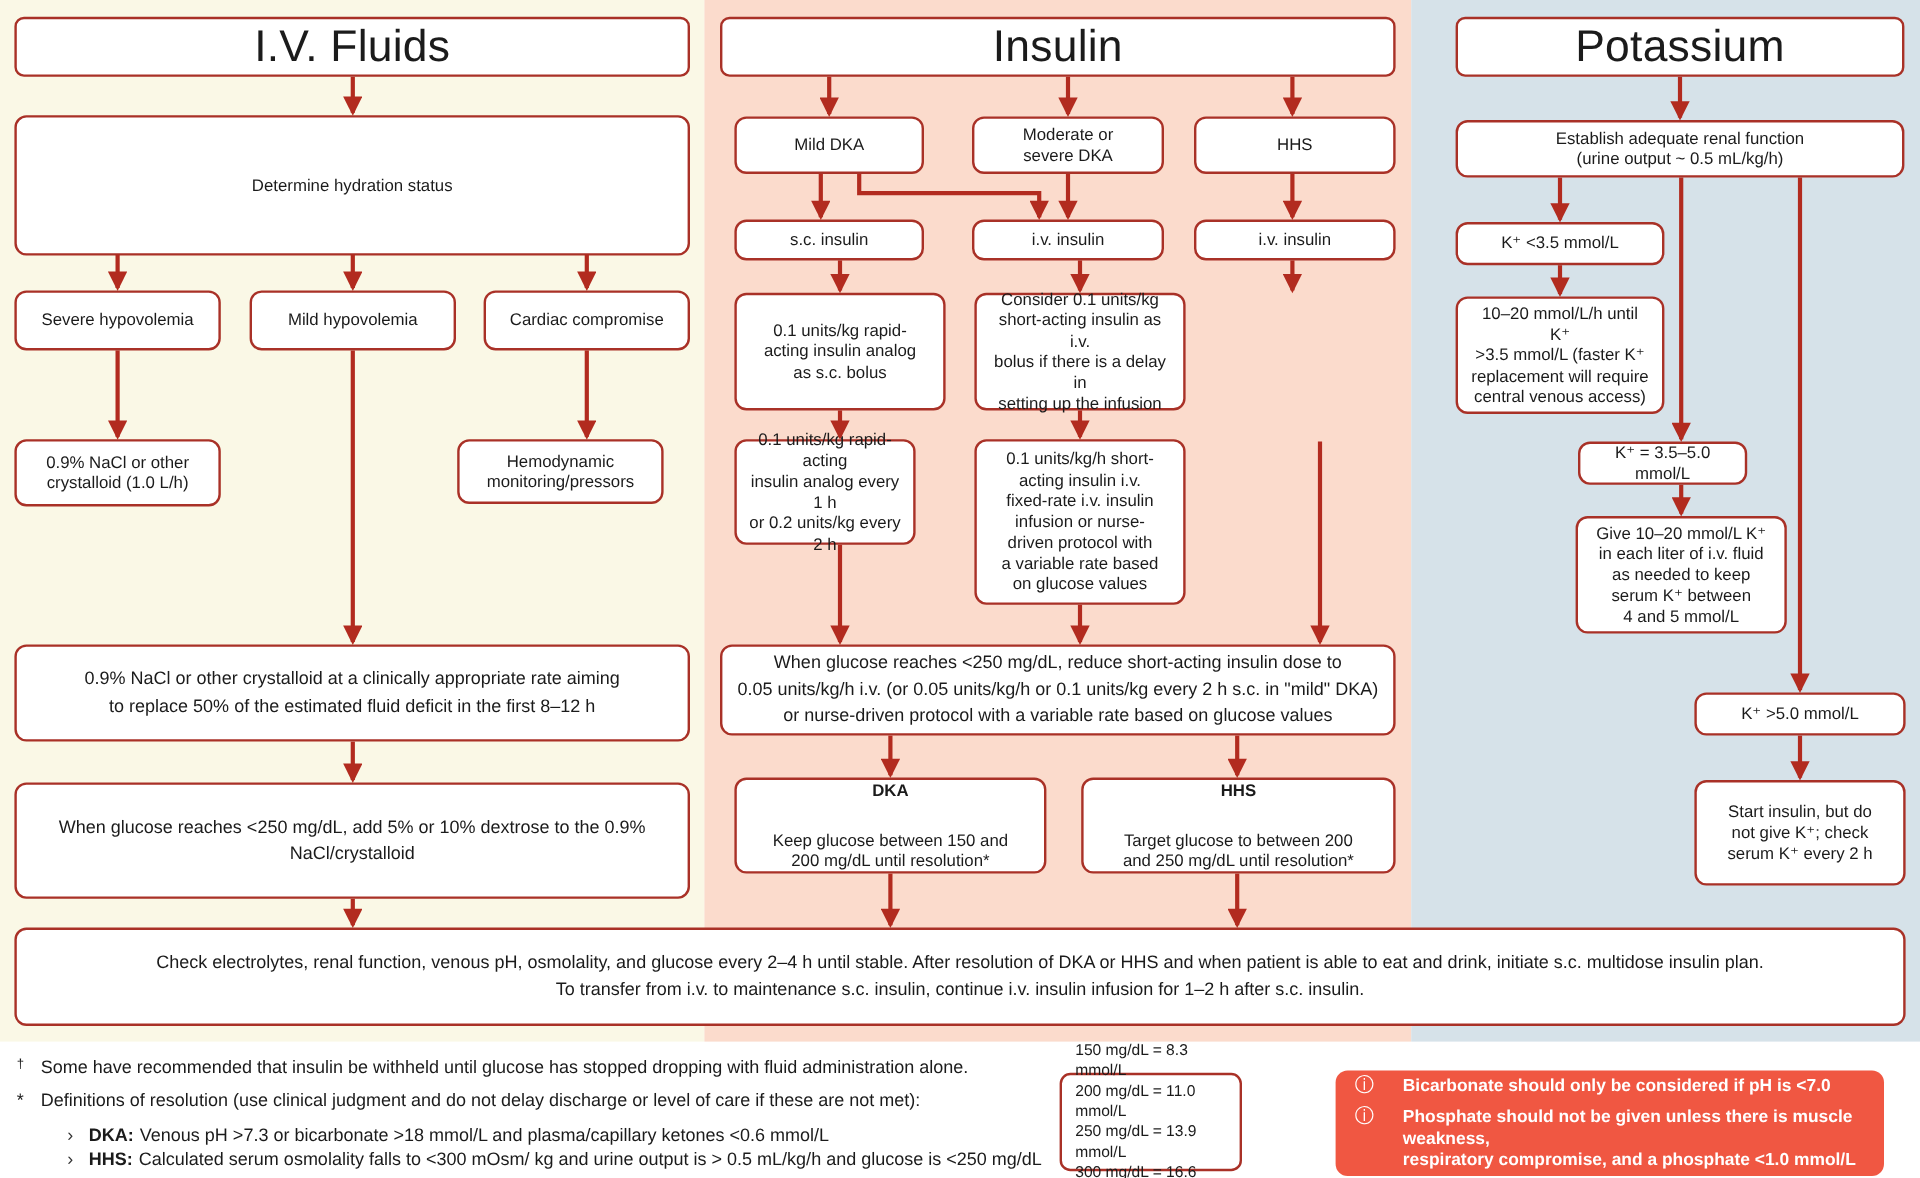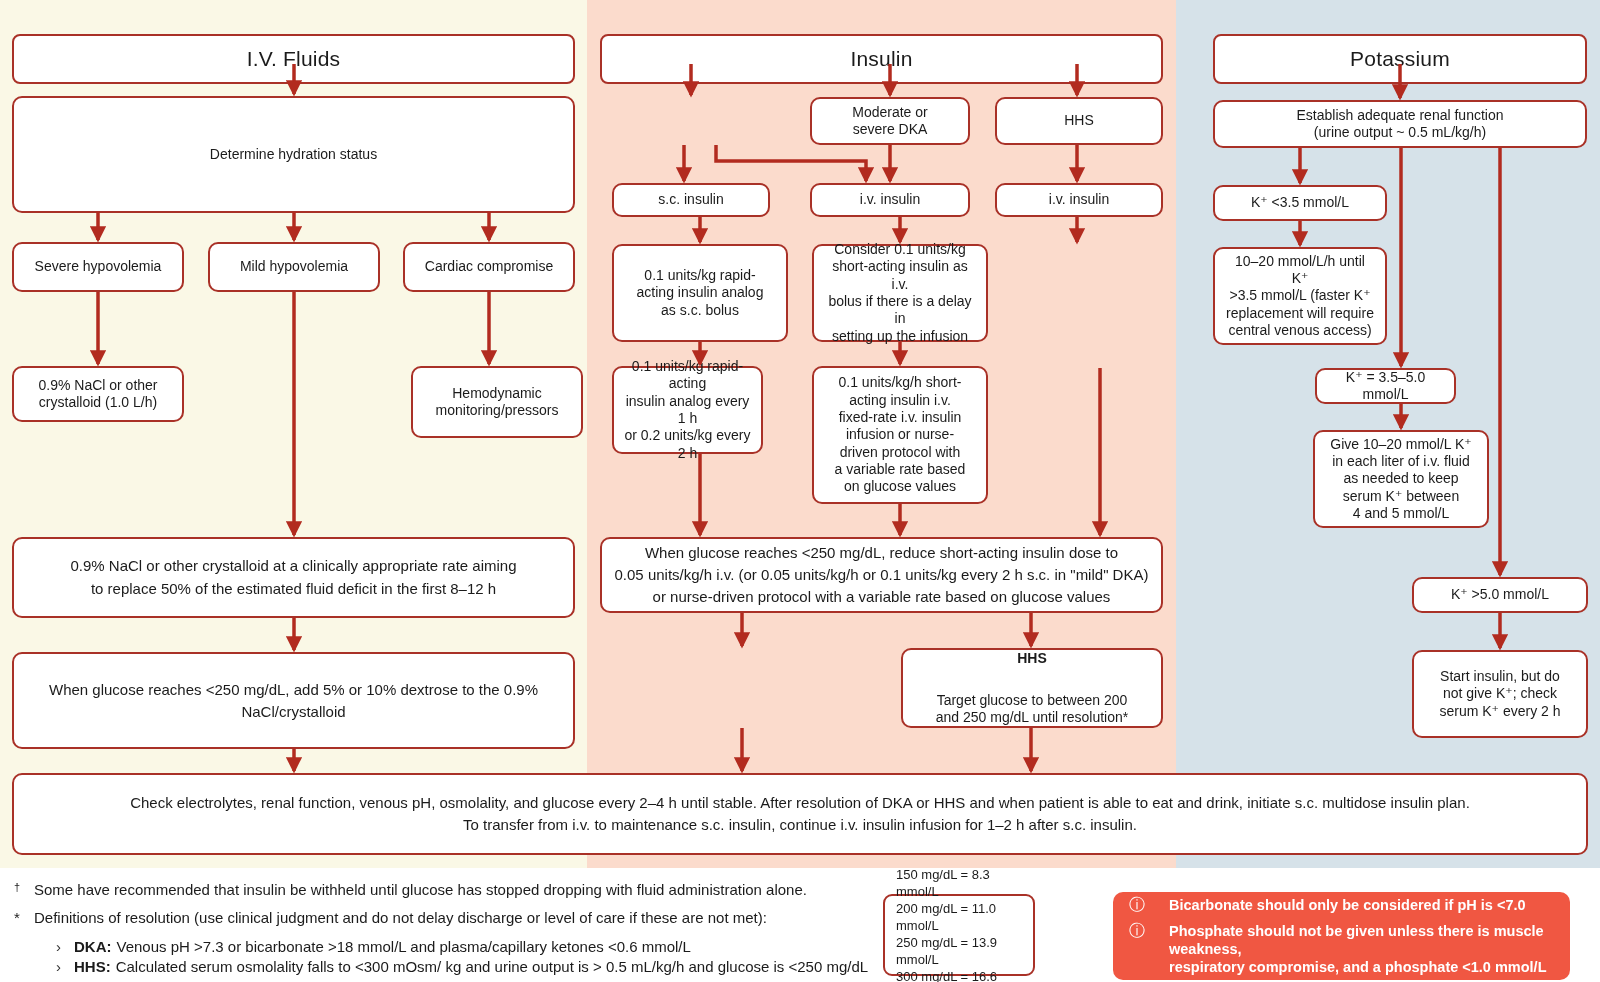--- a/index.html
+++ b/index.html
@@ -15,21 +15,21 @@
   .band{position:absolute;top:0;height:868px;}
   .band-iv{left:0;width:587px;background:var(--band-iv);}
   .band-insulin{left:587px;width:589px;background:var(--band-insulin);}
   .band-potassium{left:1176px;width:424px;background:var(--band-potassium);}
   .node{
     position:absolute;box-sizing:border-box;background:#fff;
     border:2.5px solid var(--box-border);border-radius:10px;
     display:flex;align-items:center;justify-content:center;text-align:center;
     font-size:14px;line-height:1.24;padding:6px 10px;white-space:pre-line;
   }
-  .hdr{font-size:21px;font-weight:500;letter-spacing:.2px;border-radius:8px;line-height:1.1;margin-top:20px;}
+  .hdr{font-size:37px;font-weight:500;letter-spacing:.2px;border-radius:8px;line-height:1.1;}
   .wide{font-size:15px;line-height:1.5;}
   .stack{display:flex;flex-direction:row;gap:9px;align-items:center;white-space:pre-line;}
   .bt{font-weight:bold;margin-bottom:7px;}
   #arrows{position:absolute;left:0;top:0;pointer-events:none;}
   #arrows line,#arrows polyline{stroke:var(--arrow);stroke-width:3.5;fill:none;}
   .ah{fill:var(--arrow);}
   .fn{position:absolute;left:14px;display:flex;align-items:baseline;font-size:15px;}
   .fn .sym{display:inline-block;width:20px;flex:0 0 20px;}
   .fn .sym-sup{font-size:11px;position:relative;top:-4px;}
   .fb{position:absolute;left:56px;display:flex;align-items:baseline;font-size:15px;}
@@ -59,31 +59,32 @@
   <div class="band band-insulin"></div>
   <div class="band band-potassium"></div>
 
   <div class="node hdr" style="left:12px;top:14px;width:563px;height:50px">I.V. Fluids</div>
   <div class="node" style="left:12px;top:96px;width:563px;height:117px">Determine hydration status</div>
   <div class="node" style="left:12px;top:242px;width:172px;height:50px">Severe hypovolemia</div>
   <div class="node" style="left:208px;top:242px;width:172px;height:50px">Mild hypovolemia</div>
   <div class="node" style="left:403px;top:242px;width:172px;height:50px">Cardiac compromise</div>
   <div class="node" style="left:12px;top:366px;width:172px;height:56px">0.9% NaCl or other
 crystalloid (1.0 L/h)</div>
-  <div class="node" style="left:411px;top:366px;width:172px;height:72px">Hemodynamic
+  <div class="node" style="left:381px;top:366px;width:172px;height:54px">Hemodynamic
 monitoring/pressors</div>
   <div class="node wide" style="left:12px;top:537px;width:563px;height:81px">0.9% NaCl or other crystalloid at a clinically appropriate rate aiming
 to replace 50% of the estimated fluid deficit in the first 8–12 h</div>
   <div class="node wide" style="left:12px;top:652px;width:563px;height:97px;line-height:1.45">
     <div class="stack">
       <div>When glucose reaches &lt;250 mg/dL, add 5% or 10% dextrose to the 0.9% NaCl/crystalloid</div>
     </div>
   </div>
 
   <div class="node hdr" style="left:600px;top:14px;width:563px;height:50px">Insulin</div>
+  <div class="node" style="left:612px;top:97px;width:158px;height:48px">Mild DKA</div>
   <div class="node" style="left:810px;top:97px;width:160px;height:48px">Moderate or
 severe DKA</div>
   <div class="node" style="left:995px;top:97px;width:168px;height:48px">HHS</div>
   <div class="node" style="left:612px;top:183px;width:158px;height:34px">s.c. insulin</div>
   <div class="node" style="left:810px;top:183px;width:160px;height:34px">i.v. insulin</div>
   <div class="node" style="left:995px;top:183px;width:168px;height:34px">i.v. insulin</div>
   <div class="node" style="left:612px;top:244px;width:176px;height:98px">0.1 units/kg rapid-
 acting insulin analog
 as s.c. bolus</div>
   <div class="node" style="left:812px;top:244px;width:176px;height:98px">Consider 0.1 units/kg
@@ -96,20 +97,27 @@
   <div class="node" style="left:812px;top:366px;width:176px;height:138px">0.1 units/kg/h short-
 acting insulin i.v.
 fixed-rate i.v. insulin
 infusion or nurse-
 driven protocol with
 a variable rate based
 on glucose values</div>
   <div class="node wide" style="left:600px;top:537px;width:563px;height:76px;line-height:1.45">When glucose reaches &lt;250 mg/dL, reduce short-acting insulin dose to
 0.05 units/kg/h i.v. (or 0.05 units/kg/h or 0.1 units/kg every 2 h s.c. in "mild" DKA)
 or nurse-driven protocol with a variable rate based on glucose values</div>
+  <div class="node" style="left:612px;top:648px;width:260px;height:80px">
+    <div>
+      <div class="bt">DKA</div>
+      <div>Keep glucose between 150 and
+200 mg/dL until resolution*</div>
+    </div>
+  </div>
   <div class="node" style="left:901px;top:648px;width:262px;height:80px">
     <div>
       <div class="bt">HHS</div>
       <div>Target glucose to between 200
 and 250 mg/dL until resolution*</div>
     </div>
   </div>
 
   <div class="node hdr" style="left:1213px;top:14px;width:374px;height:50px">Potassium</div>
   <div class="node" style="left:1213px;top:100px;width:374px;height:48px">Establish adequate renal function

